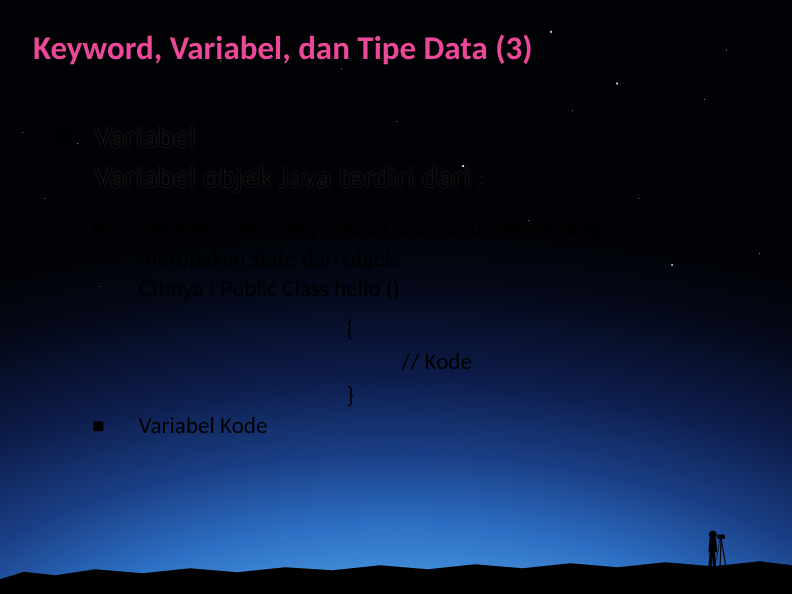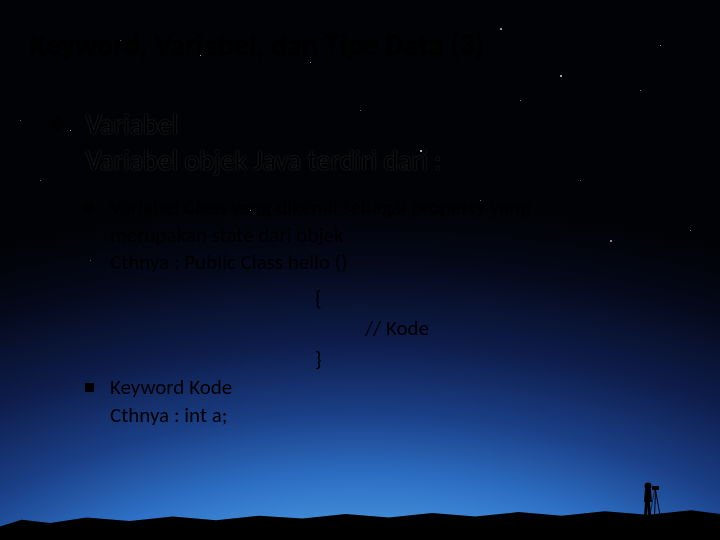--- a/index.html
+++ b/index.html
@@ -29,21 +29,21 @@
   }
   .photographer svg { display: block; }
   
   .stars { position: absolute; inset: 0; z-index: 0; }
   .star { position: absolute; background: #fff; border-radius: 50%; }
   
   .content { position: absolute; inset: 0; z-index: 3; padding: 26px 30px 20px 30px; }
   .title {
     font-weight: 700;
     font-size: 30px;
-    color: #000000;
+    color: #ec4899;
     margin-bottom: 44px;
   }
   .diamond-row {
     display: flex;
     align-items: flex-start;
     gap: 18px;
     margin-left: 18px;
   }
   .diamond {
     font-size: 22px;
@@ -56,21 +56,21 @@
     line-height: 1.3;
     text-shadow: 0 0 2px rgba(255,255,255,0.2);
   }
   .sub-list {
     margin-top: 14px;
     margin-left: 55px;
   }
   .sub-item {
     display: flex;
     align-items: flex-start;
-    gap: 16px;
+    gap: 32px;
     margin-bottom: 6px;
   }
   .square-bullet {
     width: 9px;
     height: 9px;
     background: #000;
     flex-shrink: 0;
     margin-top: 9px;
   }
   .sub-text {
@@ -149,18 +149,17 @@
 
     <div class="code-block">
       <div>{</div>
       <div class="code-comment">// Kode</div>
       <div>}</div>
     </div>
 
     <div class="sub-item">
       <div class="square-bullet"></div>
       <div class="sub-text">
-        <div>Keyword Kode</div>
-        <div>Cthnya : int a;</div>
+        <div>Variabel Kode</div>
       </div>
     </div>
   </div>
 </div>
 
 </body></html>

